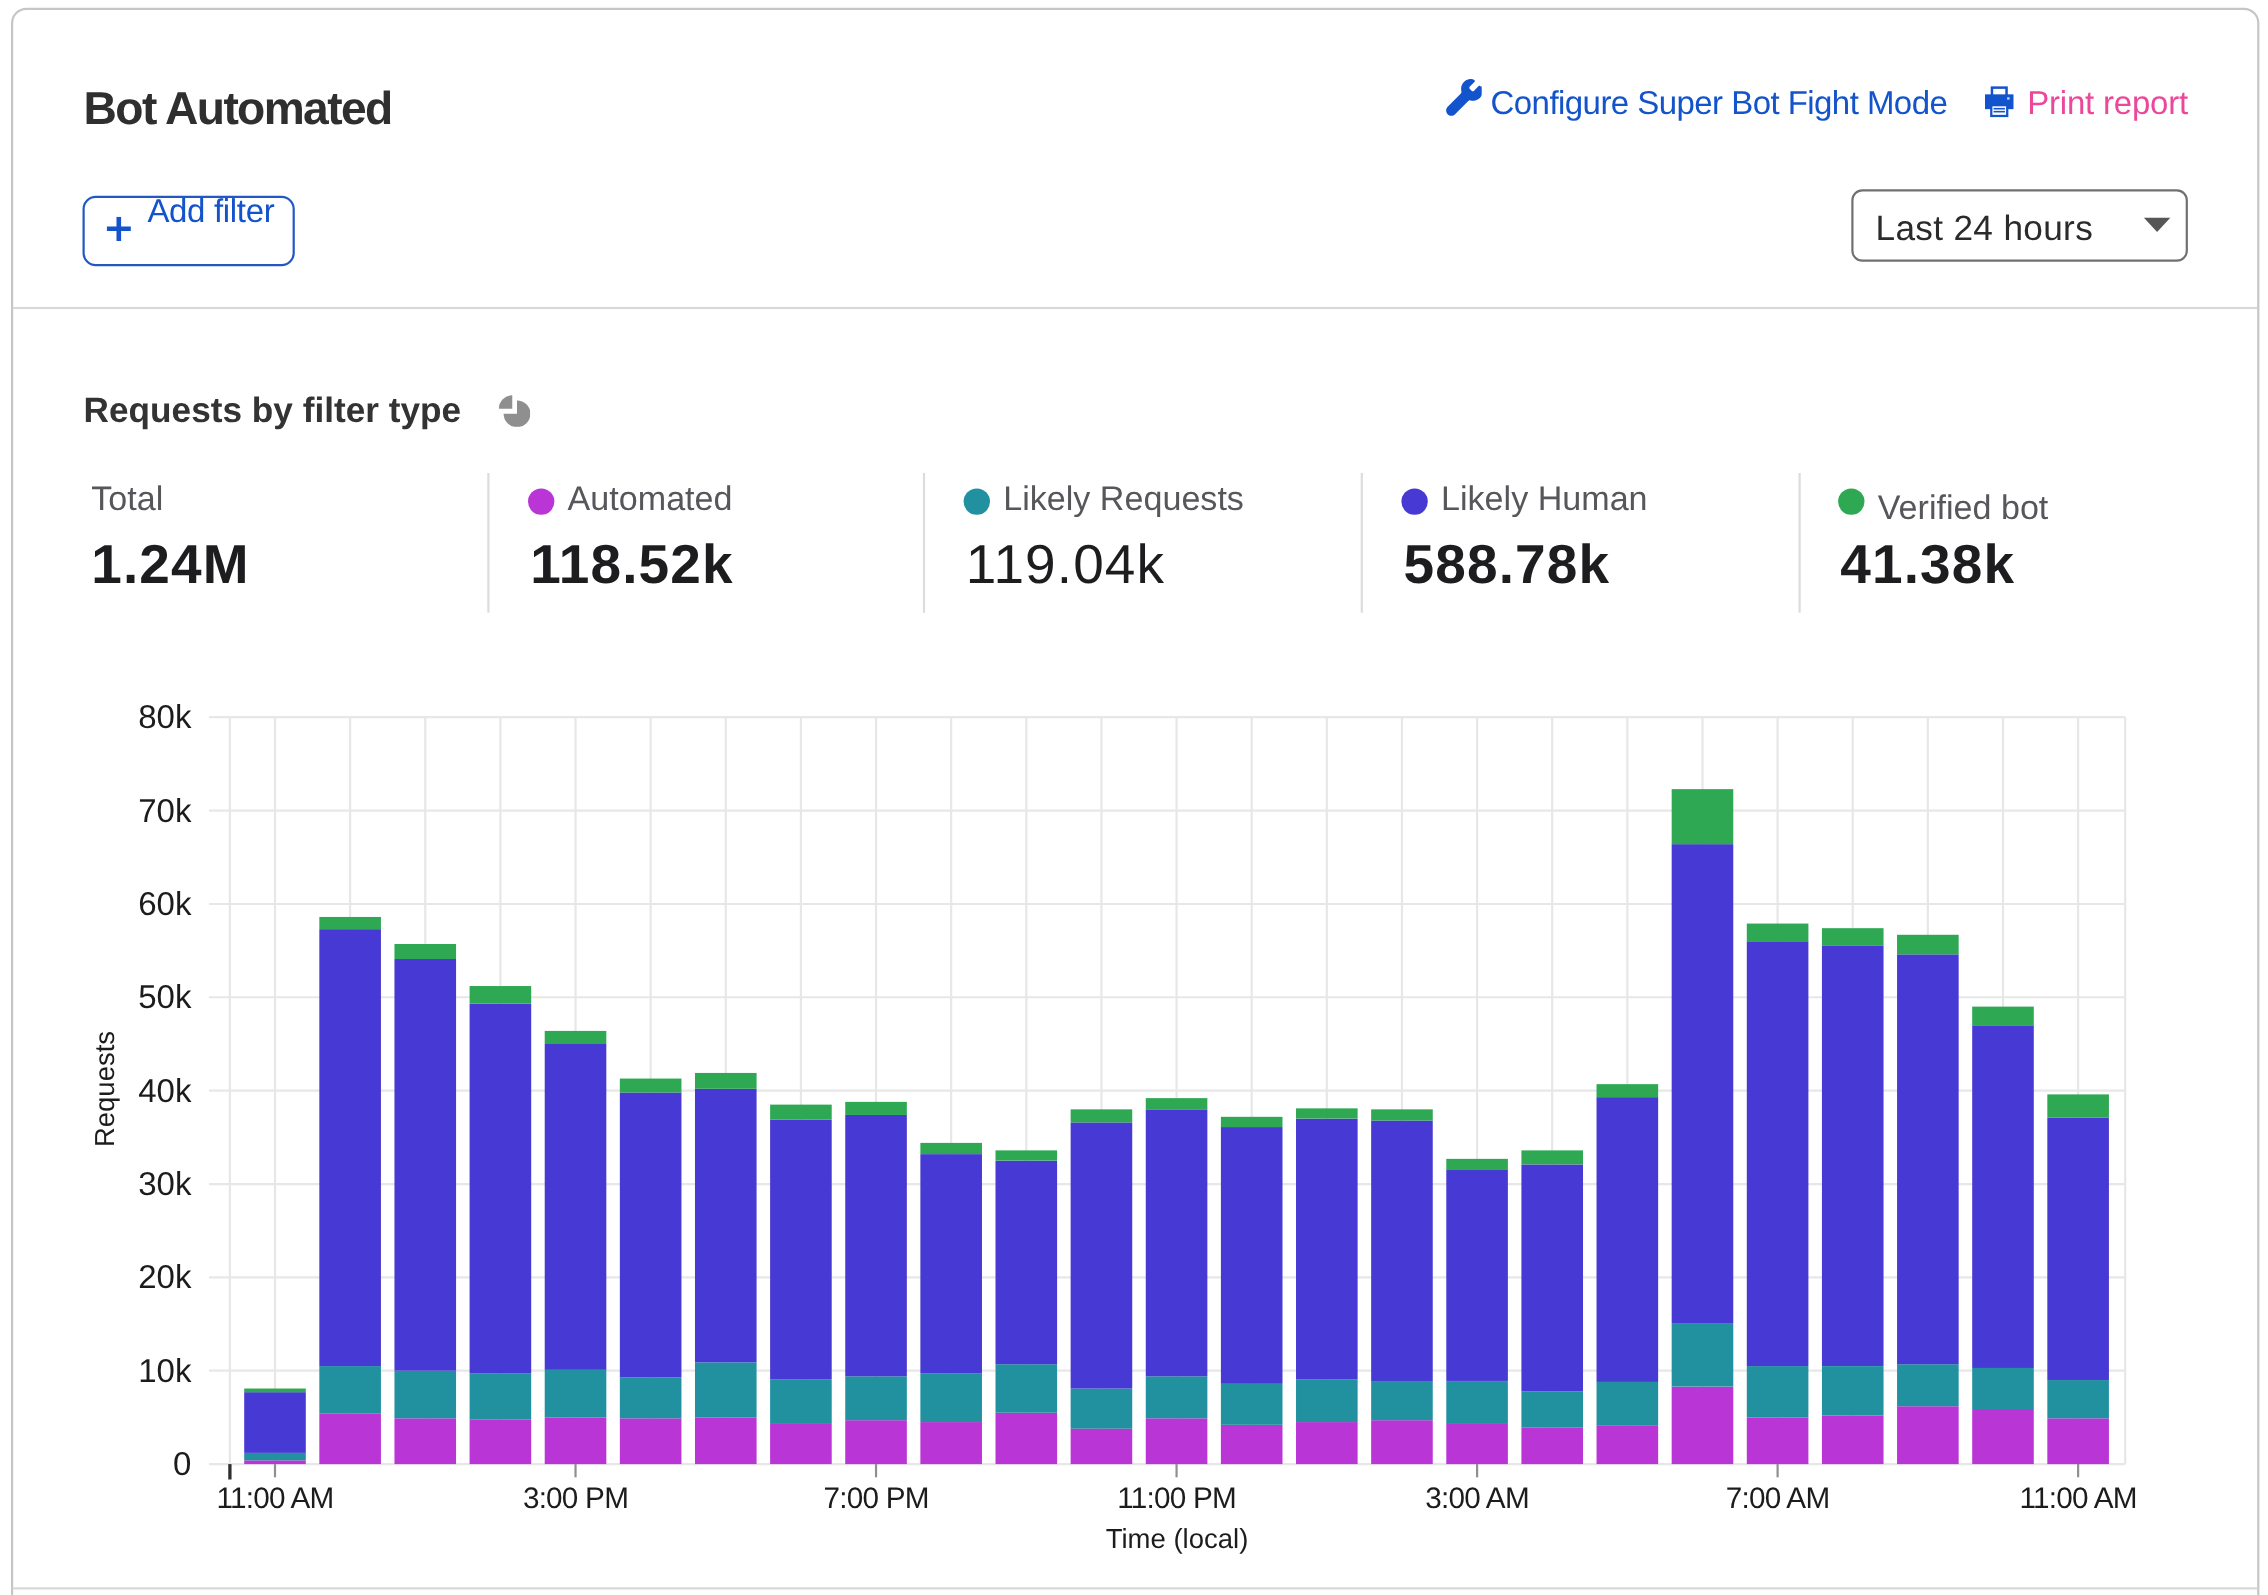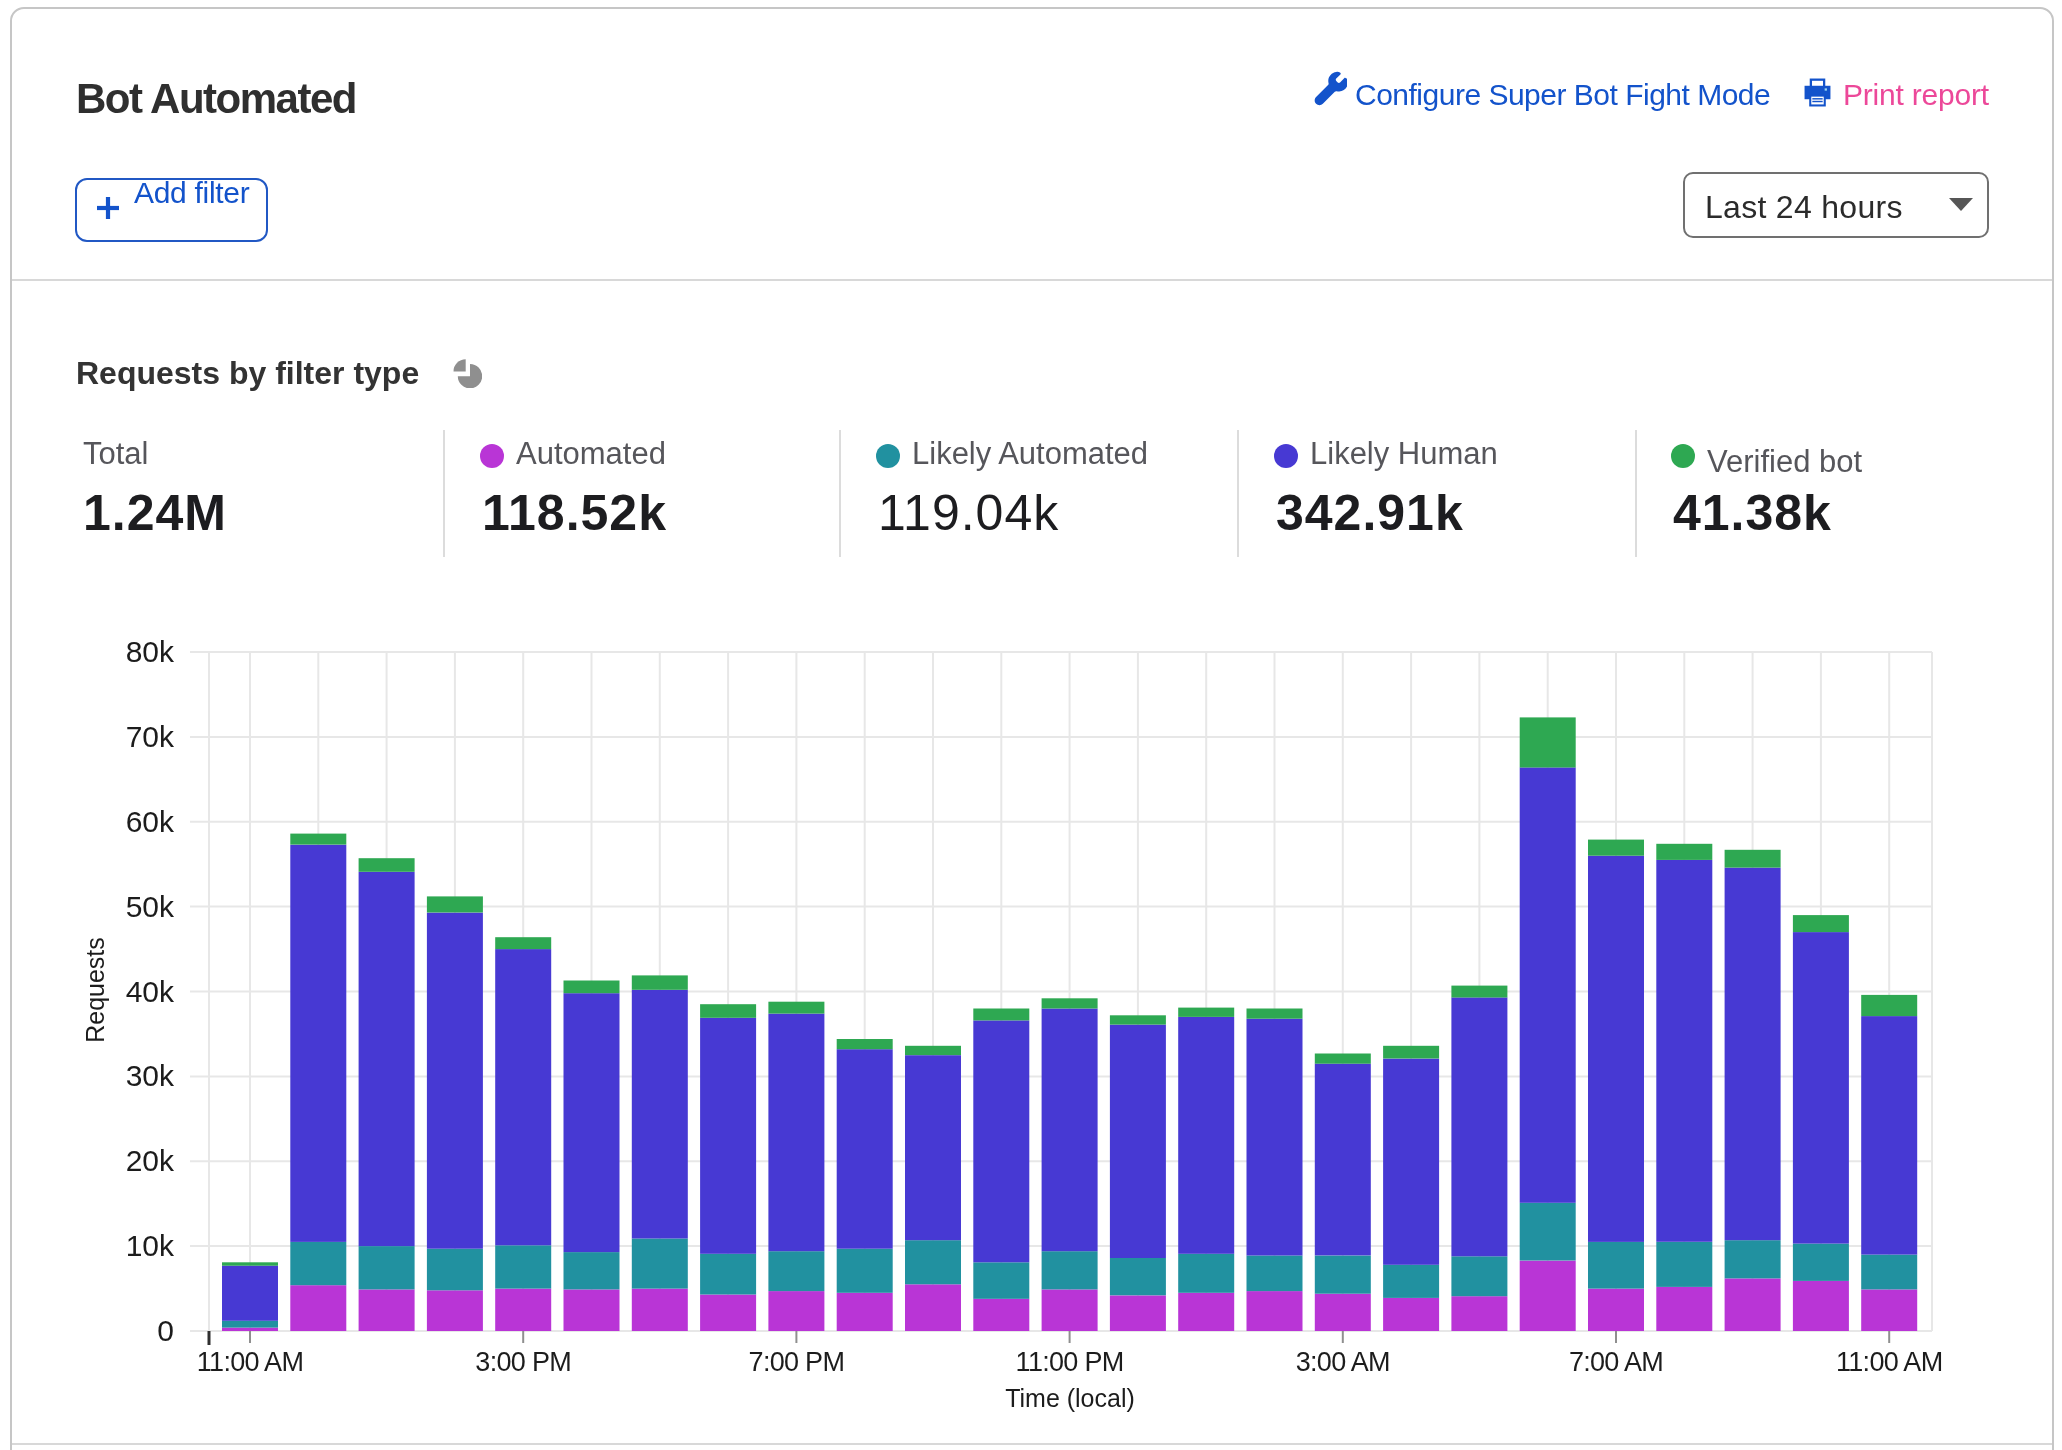--- a/index.html
+++ b/index.html
@@ -50,26 +50,26 @@
 <div class="abs" style="left:1635px;top:430px;height:127px;border-left:2px solid #dcdcdc"></div>
 
 <div class="abs" style="left:83px;top:438px;font-size:31px;color:#56565b">Total</div>
 <div class="abs" style="left:83px;top:488px;font-size:50px;font-weight:700;letter-spacing:1px;color:#1d1d20">1.24M</div>
 
 <span class="abs" style="left:480px;top:444px;width:24px;height:24px;border-radius:50%;background:#b935d6"></span>
 <div class="abs" style="left:516px;top:438px;font-size:31px;color:#56565b">Automated</div>
 <div class="abs" style="left:482px;top:488px;font-size:50px;font-weight:700;letter-spacing:1px;color:#1d1d20">118.52k</div>
 
 <span class="abs" style="left:876px;top:444px;width:24px;height:24px;border-radius:50%;background:#2191a0"></span>
-<div class="abs" style="left:912px;top:438px;font-size:31px;color:#56565b">Likely Automated</div>
+<div class="abs" style="left:912px;top:438px;font-size:31px;color:#56565b">Likely Requests</div>
 <div class="abs" style="left:878px;top:488px;font-size:50px;font-weight:400;letter-spacing:1px;color:#1d1d20">119.04k</div>
 
 <span class="abs" style="left:1274px;top:444px;width:24px;height:24px;border-radius:50%;background:#4739d3"></span>
 <div class="abs" style="left:1310px;top:438px;font-size:31px;color:#56565b">Likely Human</div>
-<div class="abs" style="left:1276px;top:488px;font-size:50px;font-weight:700;letter-spacing:1px;color:#1d1d20">342.91k</div>
+<div class="abs" style="left:1276px;top:488px;font-size:50px;font-weight:700;letter-spacing:1px;color:#1d1d20">588.78k</div>
 
 <span class="abs" style="left:1671px;top:444px;width:24px;height:24px;border-radius:50%;background:#2ea852"></span>
 <div class="abs" style="left:1707px;top:446px;font-size:31px;color:#56565b">Verified bot</div>
 <div class="abs" style="left:1673px;top:488px;font-size:50px;font-weight:700;letter-spacing:1px;color:#1d1d20">41.38k</div>
 
 <svg style="position:absolute;left:0;top:560px" width="2062" height="890" viewBox="0 560 2062 890">
 <line x1="190.0" y1="1331" x2="1932.0" y2="1331" stroke="#e7e7e7" stroke-width="2"></line>
 <line x1="190.0" y1="1246.1" x2="1932.0" y2="1246.1" stroke="#e7e7e7" stroke-width="2"></line>
 <line x1="190.0" y1="1161.2" x2="1932.0" y2="1161.2" stroke="#e7e7e7" stroke-width="2"></line>
 <line x1="190.0" y1="1076.4" x2="1932.0" y2="1076.4" stroke="#e7e7e7" stroke-width="2"></line>

